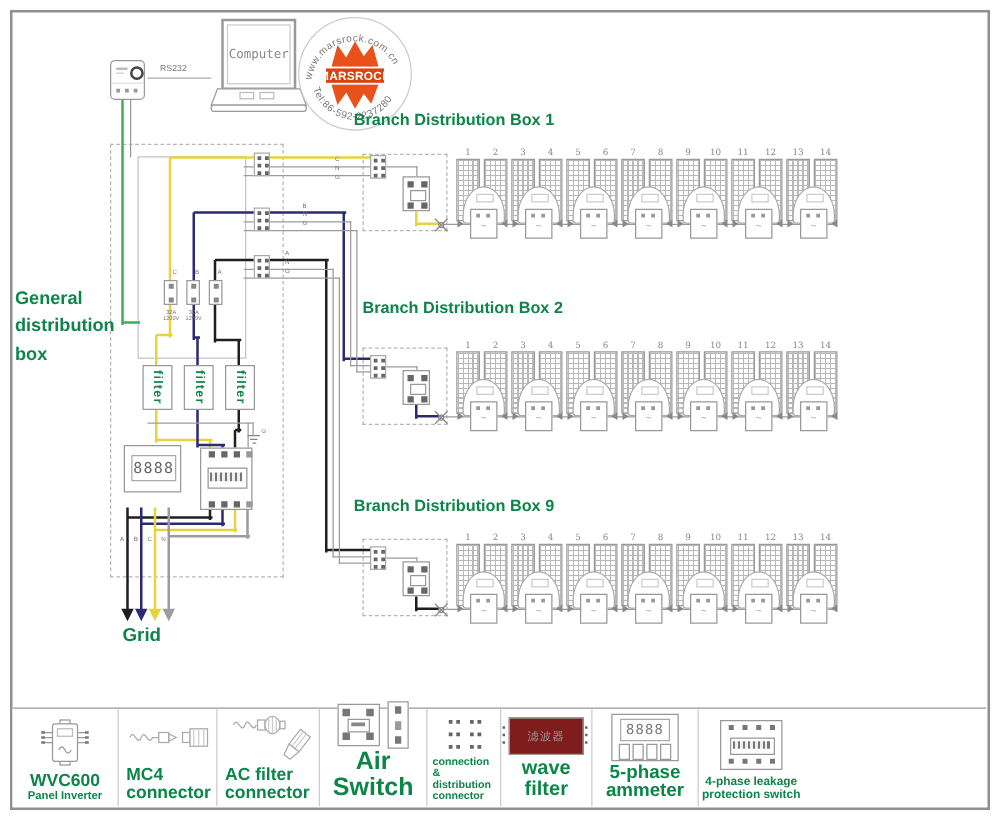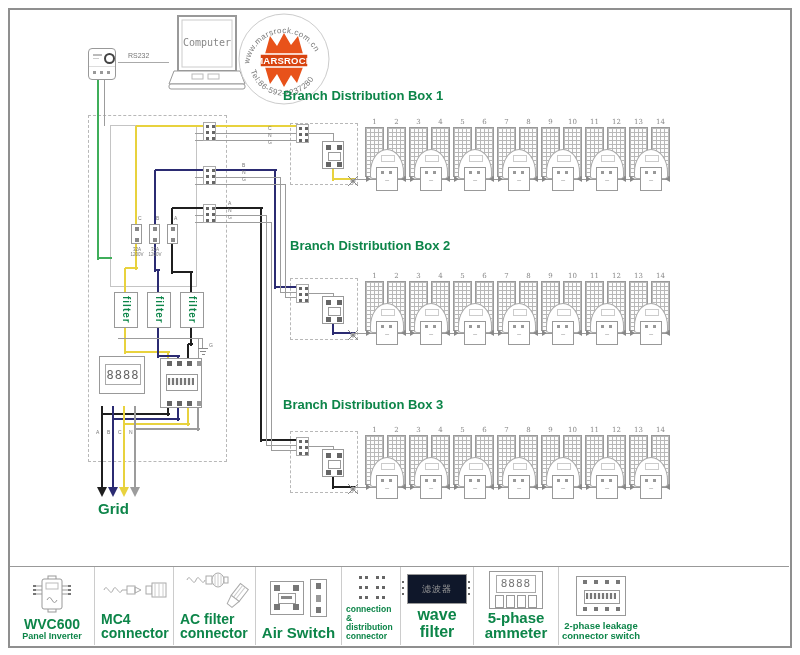--- a/index.html
+++ b/index.html
@@ -89,20 +89,21 @@
     </text>
     <path d="M28,42 L33,24 40,34 47,21 54,33 61,24 66,42 Z" fill="#e8521a"></path>
     <path d="M28,55 L33,72 40,62 47,75 54,63 60,71 66,55 Z" fill="#e8521a"></path>
     <rect x="23" y="42" width="48" height="13" fill="#d8430f" stroke="#fff" stroke-width="1.5"></rect>
     <text x="47" y="52" text-anchor="middle" font-size="9.5" font-weight="bold" fill="#fff" letter-spacing="0.2">MARSROCK</text>
     <text font-size="8" fill="#777" letter-spacing="0.5">
       <textPath href="#arcBot" startOffset="2">Tel:86-592-2237280</textPath>
     </text>
   </svg>
 
+  <div class="greenlbl" style="left:12px;top:228px;width:104px;font-size:14.5px;line-height:1.55;white-space:normal;">General distribution box</div>
 
   <div class="dashedbox" style="left:88px;top:115px;width:137px;height:345px;"></div>
 
   <div class="abs" style="left:110px;top:125px;width:85px;height:160px;border:1px solid #c4c4c4;z-index:2;"></div>
 
   <div class="comp" style="left:99px;top:356px;width:46px;height:38px;">
     <div class="abs" style="left:5px;top:7px;width:34px;height:19px;border:1px solid #aaa;text-align:center;">
       <span class="monotxt" style="font-size:12px;color:#666;letter-spacing:1px;line-height:19px;">8888</span>
     </div>
   </div>
@@ -497,21 +498,21 @@
       <div class="bell" style="left: 634px; top: 303px; width: 32px; height: 28px;">
         <div class="belltag" style="left: 10px; top: 5px; width: 12px; height: 5px; position: absolute;"></div>
       </div>
       <div class="ibox" style="left: 640px; top: 321px; width: 20px; height: 22px;">
         <div style="position:absolute;left:4px;top:3px;width:3px;height:3px;background:#999;"></div>
         <div style="position:absolute;left:12px;top:3px;width:3px;height:3px;background:#999;"></div>
         <div style="position:absolute;left:3px;top:9px;width:14px;font-size:8px;color:#999;">~</div>
       </div>
       <div class="arrowR" style="left: 630px; top: 330px;"></div>
       <div class="arrowL" style="left: 665px; top: 330px;"></div>
-      <div class="greenlbl" style="left: 283px; top: 397px; font-size: 13px;">Branch Distribution Box 3</div>
+      <div class="greenlbl" style="left: 283px; top: 397px; font-size: 13px;">Branch Distribution Box 9</div>
       <div class="tinylbl" style="left: 228px; top: 201px;">A</div>
       <div class="tinylbl" style="left: 228px; top: 208px;">N</div>
       <div class="tinylbl" style="left: 228px; top: 215px;">G</div>
       <div class="dashedbox" style="left: 290px; top: 431px; width: 66px; height: 60px;"></div>
       <div class="blockc" style="left: 296px; top: 437px; width: 13px; height: 19px;">
         <div class="sq" style="left: 2px; top: 2px; width: 3px; height: 3px;"></div>
         <div class="sq" style="left: 8px; top: 2px; width: 3px; height: 3px;"></div>
         <div class="sq" style="left: 2px; top: 8px; width: 3px; height: 3px;"></div>
         <div class="sq" style="left: 8px; top: 8px; width: 3px; height: 3px;"></div>
         <div class="sq" style="left: 2px; top: 14px; width: 3px; height: 3px;"></div>
@@ -706,21 +707,21 @@
           <div class="sq" style="left:22px;top:22px;width:6px;height:6px;background:#777;"></div>
           <div class="abs" style="left:7px;top:11px;width:16px;height:9px;border:1px solid #999;"></div>
           <div class="abs" style="left:10px;top:14px;width:11px;height:3px;background:#888;"></div>
         </div>
         <div style="position:relative;width:15px;height:36px;border:1px solid #999;background:#fff;">
           <div class="sq" style="left:5px;top:3px;width:5px;height:6px;background:#777;"></div>
           <div class="sq" style="left:5px;top:15px;width:5px;height:7px;background:#999;"></div>
           <div class="sq" style="left:5px;top:27px;width:5px;height:6px;background:#777;"></div>
         </div>
       </div>
-      <div class="ltext" style="font-size:15px;">
+      <div class="ltext" style="font-size:20px;">
           <span>Air Switch</span>
         </div>
     </div>
 
     <div class="lcell" style="flex:0 0 59px;align-items:flex-start;padding-left:4px;">
       <div class="licon" style="gap:8px;">
         <div style="position:relative;width:9px;height:28px;">
           <div class="sq" style="left:0;top:2px;width:3px;height:3px;"></div>
             <div class="sq" style="left:6px;top:2px;width:3px;height:3px;"></div>
           <div class="sq" style="left:0;top:12px;width:3px;height:3px;"></div>
@@ -740,21 +741,21 @@
       <div class="ltext" style="text-align:left;font-size:8.5px;">
           <span>connection &amp;</span>
           <span>distribution</span>
           <span>connector</span>
         </div>
     </div>
 
 
     <div class="lcell" style="flex:0 0 73px;">
       <div class="licon">
-        <div style="position:relative;width:58px;height:28px;border:1px solid #999;background:#0f172a;display:flex;align-items:center;justify-content:center;text-align:right;">
+        <div style="position:relative;width:58px;height:28px;border:1px solid #999;background:#7f1d1d;display:flex;align-items:center;justify-content:center;text-align:right;">
           <span style="font-size:9px;color:#999;letter-spacing:1px;">滤波器</span>
           <div class="abs" style="left:-6px;top:6px;width:4px;height:16px;">
             <div class="sq" style="left:0;top:0;width:2px;height:2px;"></div>
               <div class="sq" style="left:0;top:6px;width:2px;height:2px;"></div>
               <div class="sq" style="left:0;top:12px;width:2px;height:2px;"></div>
           </div>
           <div class="abs" style="left:60px;top:6px;width:4px;height:16px;">
             <div class="sq" style="left:0;top:0;width:2px;height:2px;"></div>
               <div class="sq" style="left:0;top:6px;width:2px;height:2px;"></div>
               <div class="sq" style="left:0;top:12px;width:2px;height:2px;"></div>
@@ -793,19 +794,19 @@
           <div class="sq" style="left:39px;top:3px;width:4px;height:4px;background:#777;"></div>
           <div class="abs" style="left:7px;top:13px;width:34px;height:12px;border:1px solid #999;"></div>
           <div class="abs hatch" style="left:9px;top:16px;width:30px;height:6px;"></div>
           <div class="sq" style="left:6px;top:30px;width:4px;height:4px;background:#777;"></div>
           <div class="sq" style="left:17px;top:30px;width:4px;height:4px;background:#777;"></div>
           <div class="sq" style="left:28px;top:30px;width:4px;height:4px;background:#777;"></div>
           <div class="sq" style="left:39px;top:30px;width:4px;height:4px;background:#777;"></div>
         </div>
       </div>
       <div class="ltext" style="font-size:9.5px;">
-          <span>2-phase leakage</span>
-          <span>connector switch</span>
+          <span>4-phase leakage</span>
+          <span>protection switch</span>
         </div>
     </div>
 
   </div>
 </div>
 
 </body></html>

